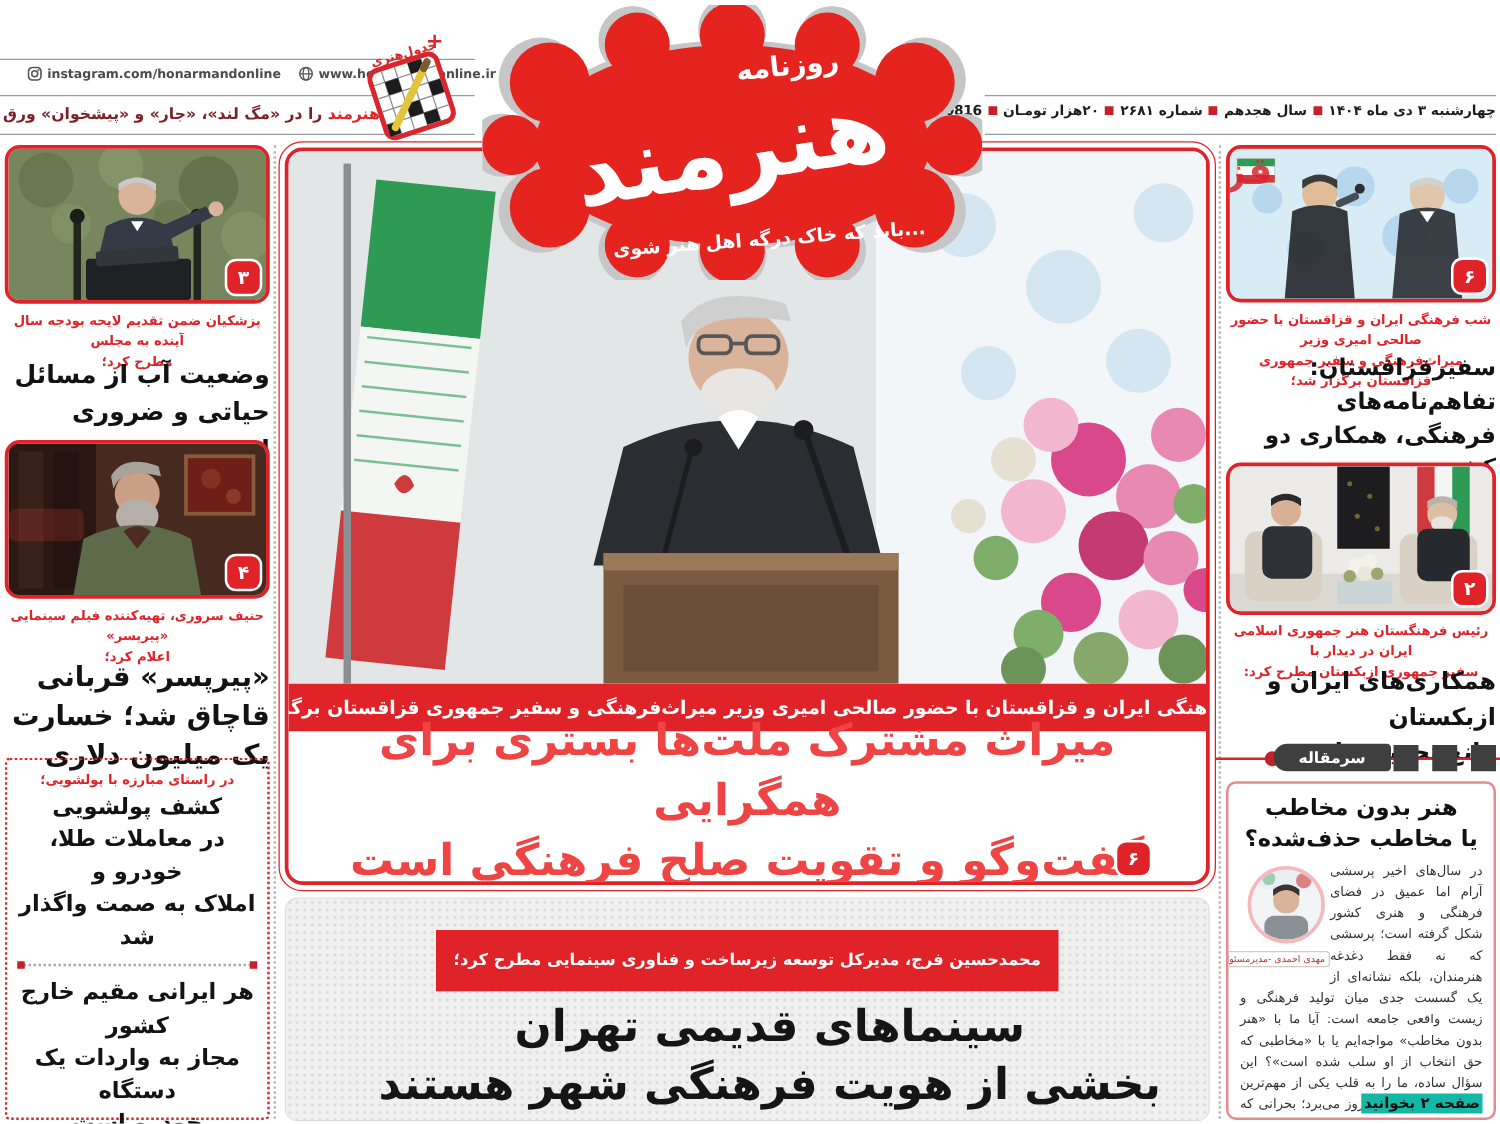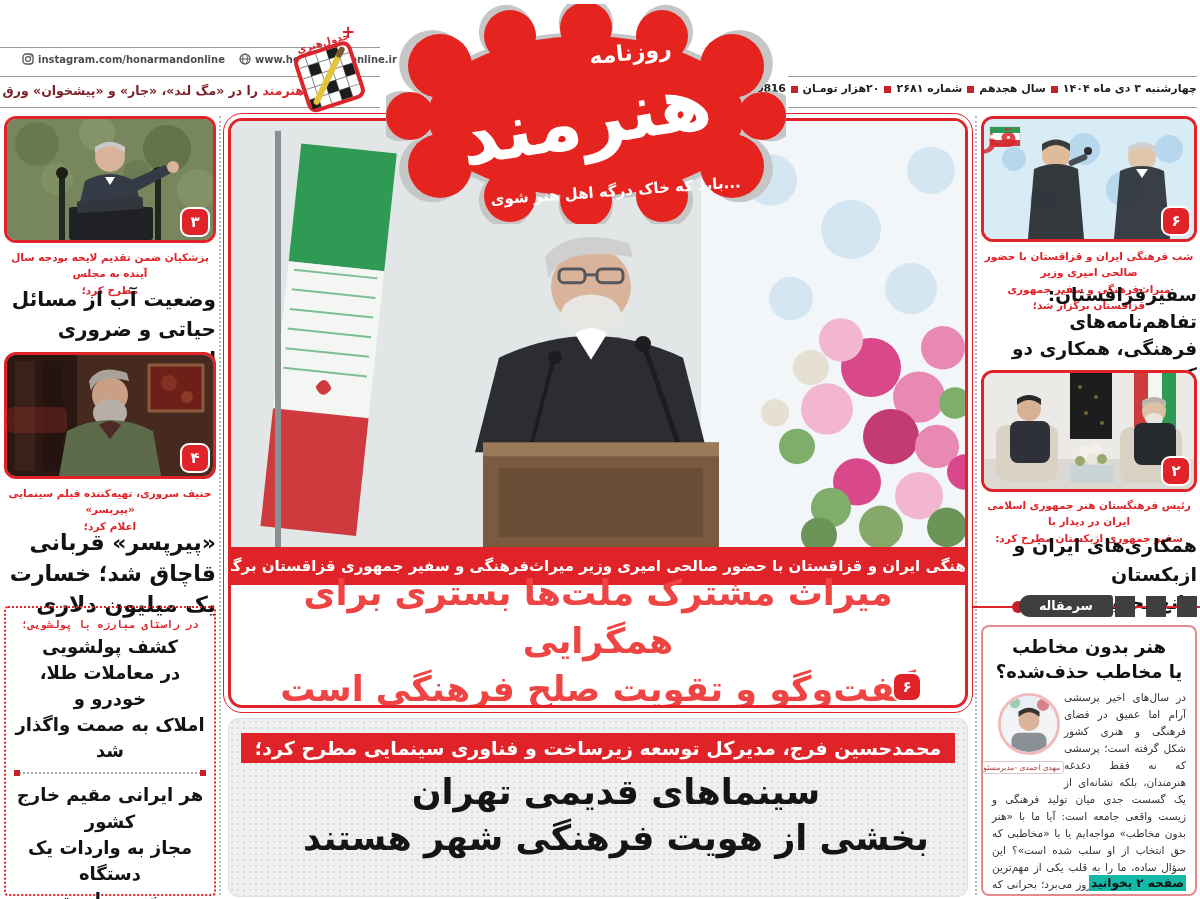--- a/index.html
+++ b/index.html
@@ -35,26 +35,26 @@
   .mainbox { position:absolute; left:228px; top:118px; width:740px; height:590px; border:3px solid #e02329; border-radius:14px; outline:1px solid #e02329; outline-offset:4px; background:#fff; overflow:hidden; }
   .mainbox .photo { position:absolute; inset:0 0 158px 0; }
   .mainbox .photo svg { width:100%; height:100%; display:block; }
   .main-cap { position:absolute; left:0; right:0; bottom:120px; height:38px; background:#e02329; color:#fff; font-weight:bold; font-size:15px; display:flex; align-items:center; justify-content:center; white-space:nowrap; overflow:hidden; }
   .main-hl { position:absolute; left:0; right:0; bottom:8px; height:112px; display:flex; align-items:center; justify-content:center; font-size:35px; font-weight:bold; color:#ef4444; text-align:center; white-space:pre-line; line-height:1.38; }
   .main-badge { position:absolute; right:45px; bottom:5px; }
 
   .bottombox { position:absolute; left:228px; top:718px; width:740px; height:179px; background-color:#f0f0f0;
     background-image:radial-gradient(#d9d9d9 1px, transparent 1.4px); background-size:6px 6px;
     border:1px solid #e0e0e0; border-radius:10px; text-align:center; }
-  .bottom-kicker { display:inline-block; margin-top:14px; background:#e02329; color:#fff; font-size:19px; font-weight:bold; padding:4px 14px; }
+  .bottom-kicker { display:inline-block; margin-top:25px; background:#e02329; color:#fff; font-size:13px; font-weight:bold; padding:17px 14px; }
   .bottom-hl { margin-top:6px; font-size:35px; font-weight:bold; color:#151515; white-space:pre-line; line-height:1.32;margin-left:36px; }
 
   
   .briefbox { position:absolute; left:4px; top:606px; width:212px; height:290px; border:2px dotted #e02329; border-radius:4px; padding:8px 8px 4px; text-align:center; }
-  .briefbox .bk { color:#e02329; font-weight:bold; font-size:10.5px; margin:2px 0 3px;font-family:Liberation Mono, monospace; }
+  .briefbox .bk { color:#e02329; font-weight:bold; font-size:10.5px; margin:2px 0 3px; }
   .briefbox .bh { color:#131313; font-weight:bold; font-size:18px; line-height:1.45; white-space:pre-line; }
   .bdiv { position:relative; border-top:2px dotted #aaa; margin:8px 2px; }
   .bdiv::before,.bdiv::after { content:""; position:absolute; top:-4px; width:6px; height:6px; background:#c8202a; }
   .bdiv::before { right:-2px; } .bdiv::after { left:-2px; }
 
   
   .ed-header { position:absolute; left:981px; top:595px; width:216px; height:24px; }
   .ed-header .line { position:absolute; left:-8px; right:-8px; top:11px; height:2px; background:#e02329; }
   .ed-header .pill { position:absolute; right:auto; left:38px; top:0; background:#3f3f3f; color:#fff; font-size:12.5px; font-weight:bold; padding:3px 20px 4px; border-radius:13px 4px 4px 13px; }
   .ed-header .dot { position:absolute; left:31px; top:6px; width:12px; height:12px; border-radius:50%; background:#c8202a; }

